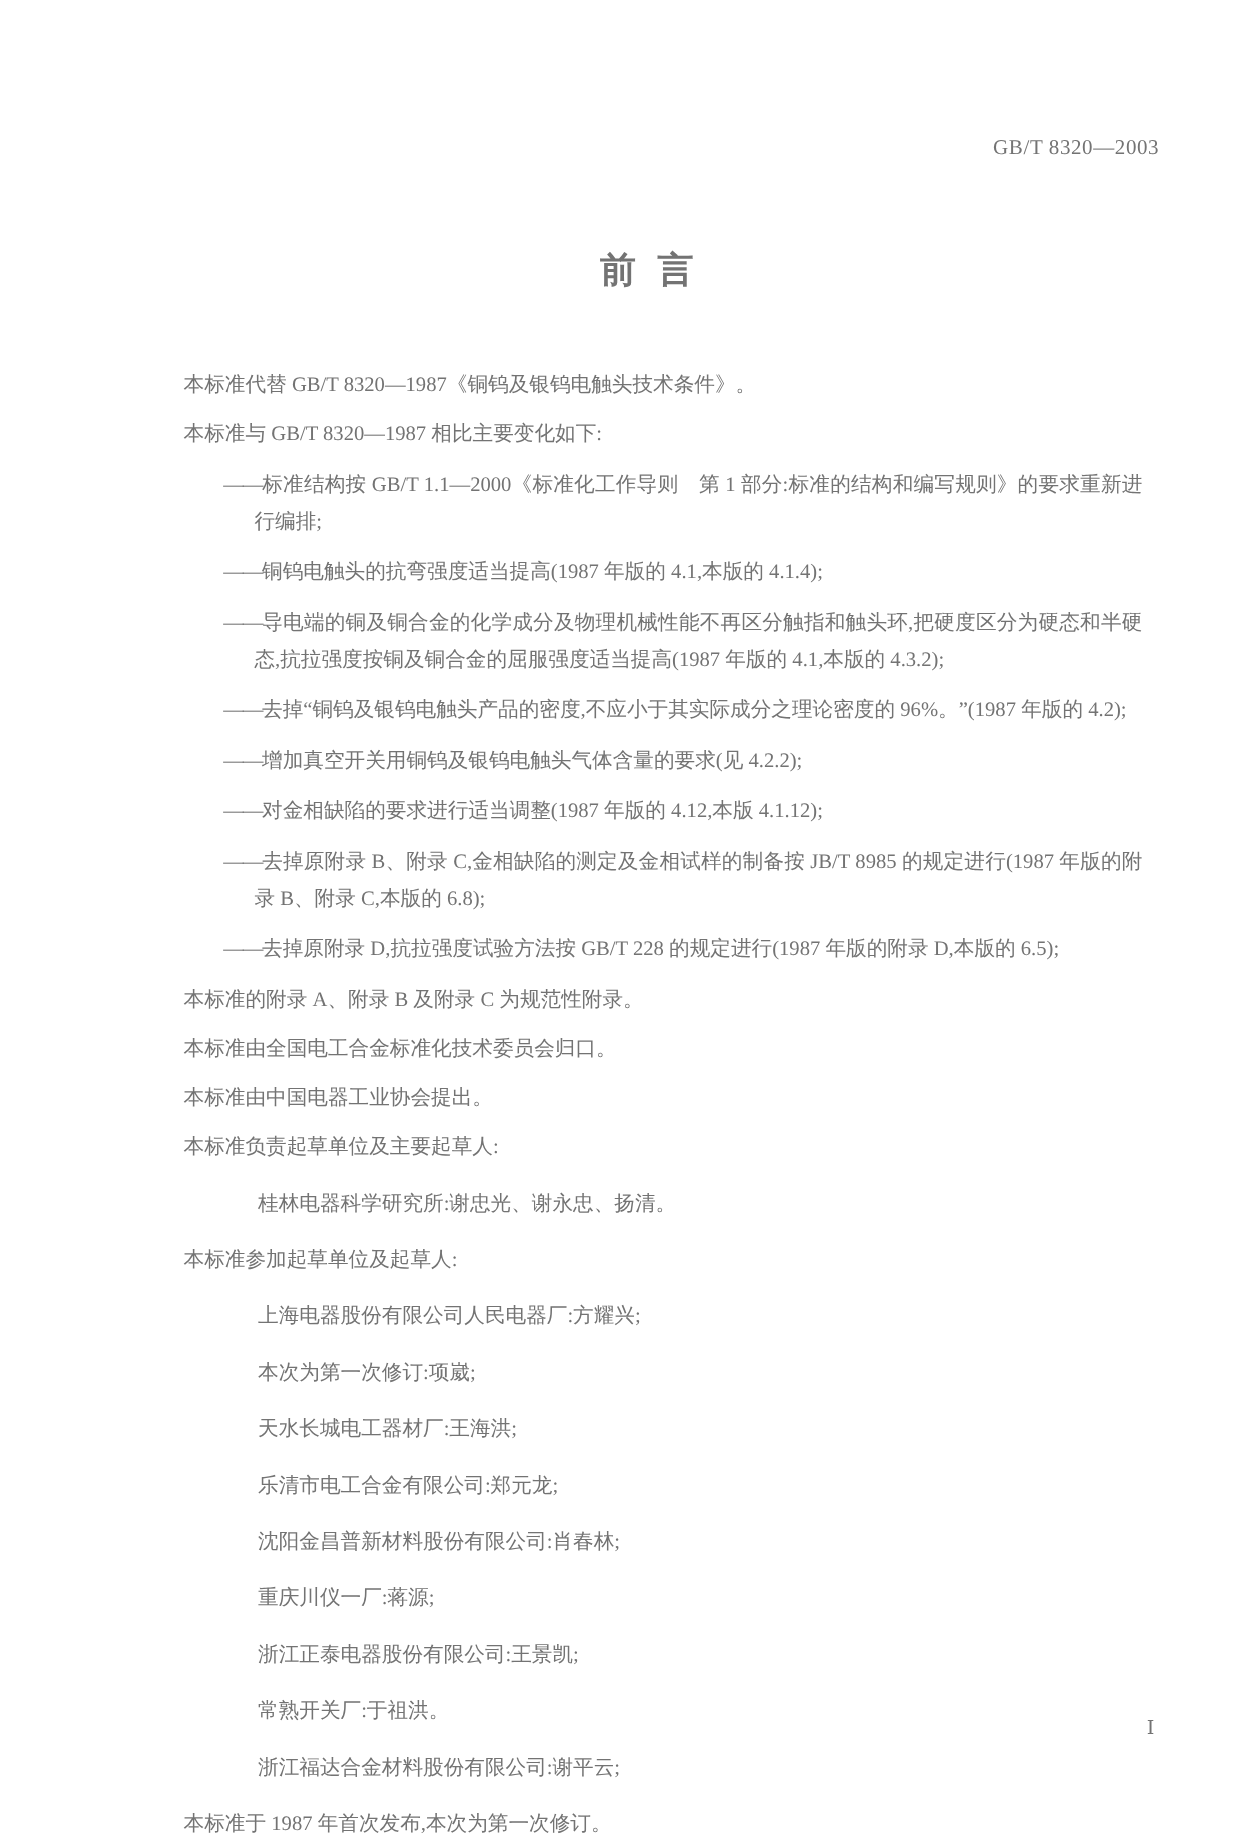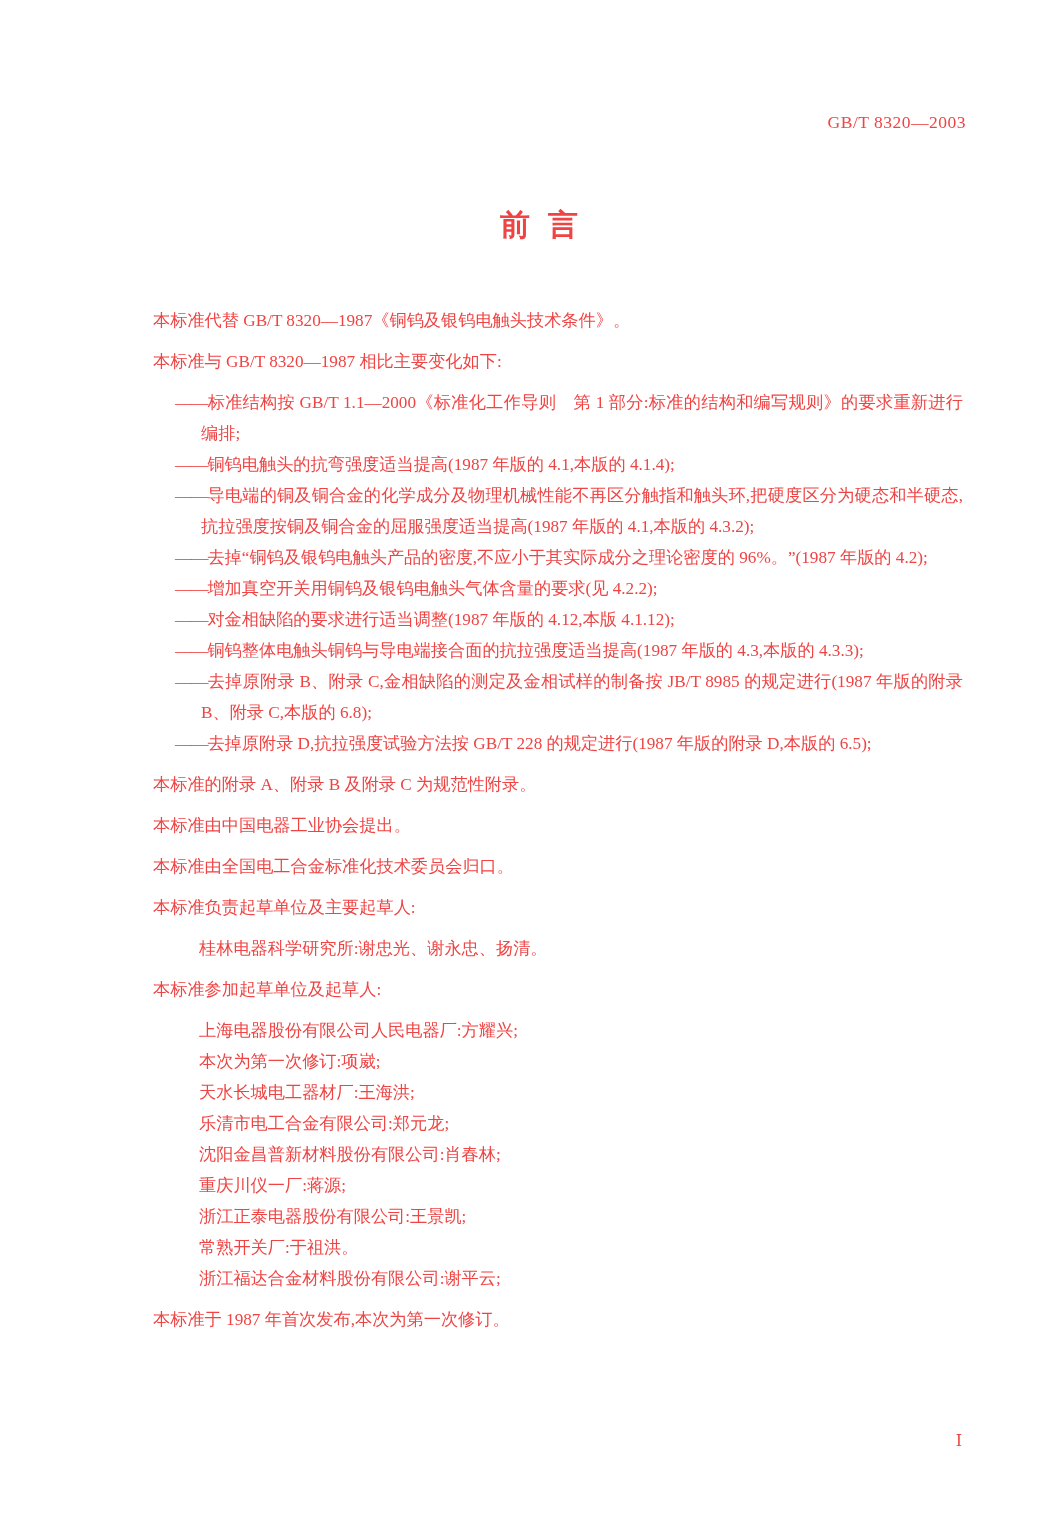--- a/index.html
+++ b/index.html
@@ -6,21 +6,21 @@
     margin: 0;
     padding: 0;
     background: #ffffff;
   }
   .page {
     position: relative;
     width: 1046px;
     height: 1528px;
     background: #ffffff;
     font-family: "Liberation Serif", "DejaVu Serif", serif;
-    color: #ef4444;
+    color: #737373;
     overflow: hidden;
   }
   .header {
     position: absolute;
     top: 112px;
     right: 80px;
     font-size: 17.5px;
     letter-spacing: 0.5px;
     font-family: "Liberation Serif", "DejaVu Serif", serif;
   }
@@ -42,30 +42,30 @@
     left: 143px;
     width: 820px;
     font-size: 17.2px;
     line-height: 31px;
   }
   .p {
     margin: 10px;
     text-align: justify;
   }
   .dash-item {
-    margin: 0;
+    margin: 11px;
     padding-left: 58px;
     text-indent: -26px;
     text-align: justify;
   }
   .dash-item .dash {
     letter-spacing: -1px;
   }
   .indent1 {
-    margin: 0;
+    margin: 16px;
     padding-left: 56px;
     text-align: justify;
   }
   .footer-page {
     position: absolute;
     bottom: 78px;
     right: 84px;
     font-size: 16px;
     font-family: "Liberation Serif", "DejaVu Serif", serif;
   }
@@ -83,27 +83,26 @@
 
     <p class="p">本标准代替 GB/T 8320—1987《铜钨及银钨电触头技术条件》。</p>
     <p class="p">本标准与 GB/T 8320—1987 相比主要变化如下:</p>
 
     <p class="dash-item"><span class="dash">——</span><span>标准结构按 GB/T 1.1—2000《标准化工作导则　第 1 部分:标准的结构和编写规则》的要求重新进行编排;</span></p>
     <p class="dash-item"><span class="dash">——</span><span>铜钨电触头的抗弯强度适当提高(1987 年版的 4.1,本版的 4.1.4);</span></p>
     <p class="dash-item"><span class="dash">——</span><span>导电端的铜及铜合金的化学成分及物理机械性能不再区分触指和触头环,把硬度区分为硬态和半硬态,抗拉强度按铜及铜合金的屈服强度适当提高(1987 年版的 4.1,本版的 4.3.2);</span></p>
     <p class="dash-item"><span class="dash">——</span><span>去掉“铜钨及银钨电触头产品的密度,不应小于其实际成分之理论密度的 96%。”(1987 年版的 4.2);</span></p>
     <p class="dash-item"><span class="dash">——</span><span>增加真空开关用铜钨及银钨电触头气体含量的要求(见 4.2.2);</span></p>
     <p class="dash-item"><span class="dash">——</span><span>对金相缺陷的要求进行适当调整(1987 年版的 4.12,本版 4.1.12);</span></p>
-    <p class="dash-item"><span class="dash">——</span><span>铜钨整体电触头铜钨与导电端接合面的抗拉强度适当提高(1987 年版的 4.3,本版的 4.3.3);</span></p>
     <p class="dash-item"><span class="dash">——</span><span>去掉原附录 B、附录 C,金相缺陷的测定及金相试样的制备按 JB/T 8985 的规定进行(1987 年版的附录 B、附录 C,本版的 6.8);</span></p>
     <p class="dash-item"><span class="dash">——</span><span>去掉原附录 D,抗拉强度试验方法按 GB/T 228 的规定进行(1987 年版的附录 D,本版的 6.5);</span></p>
 
     <p class="p">本标准的附录 A、附录 B 及附录 C 为规范性附录。</p>
+    <p class="p">本标准由全国电工合金标准化技术委员会归口。</p>
     <p class="p">本标准由中国电器工业协会提出。</p>
-    <p class="p">本标准由全国电工合金标准化技术委员会归口。</p>
     <p class="p">本标准负责起草单位及主要起草人:</p>
 
     <p class="indent1">桂林电器科学研究所:谢忠光、谢永忠、扬清。</p>
 
     <p class="p">本标准参加起草单位及起草人:</p>
 
     <p class="indent1">上海电器股份有限公司人民电器厂:方耀兴;</p>
     <p class="indent1">本次为第一次修订:项崴;</p>
     <p class="indent1">天水长城电工器材厂:王海洪;</p>
     <p class="indent1">乐清市电工合金有限公司:郑元龙;</p>

